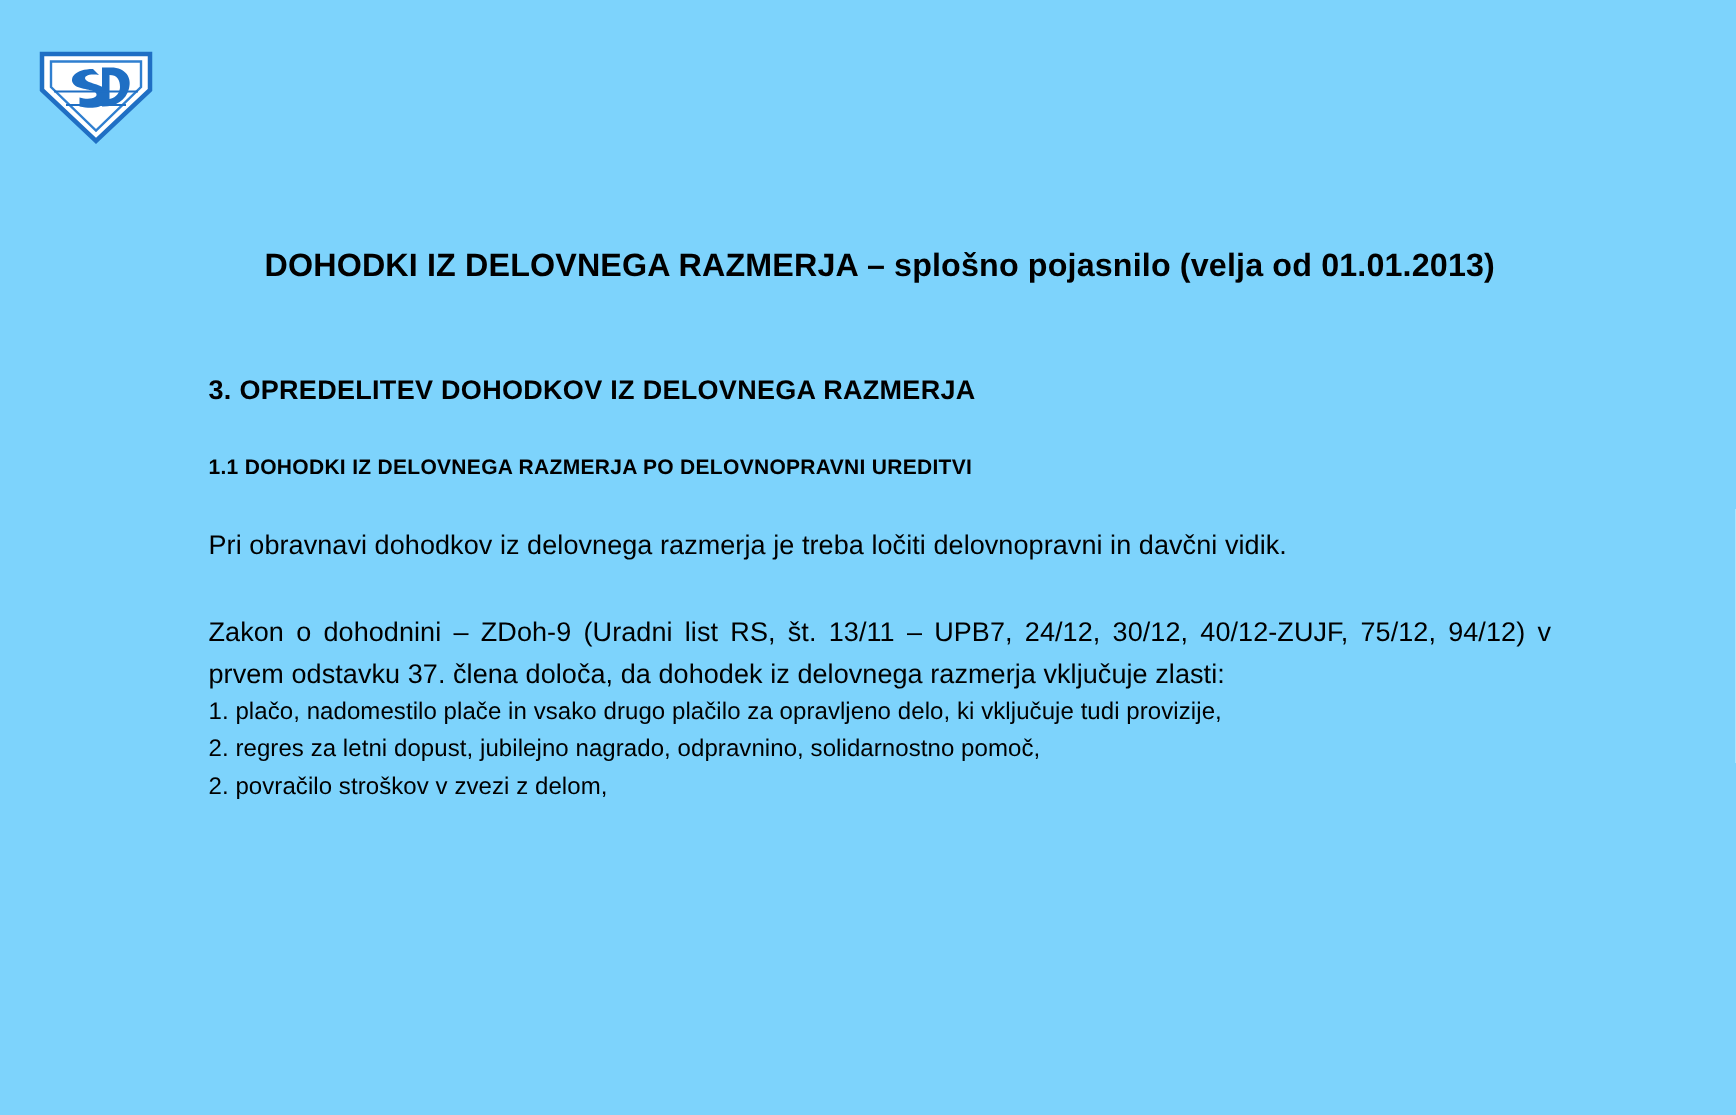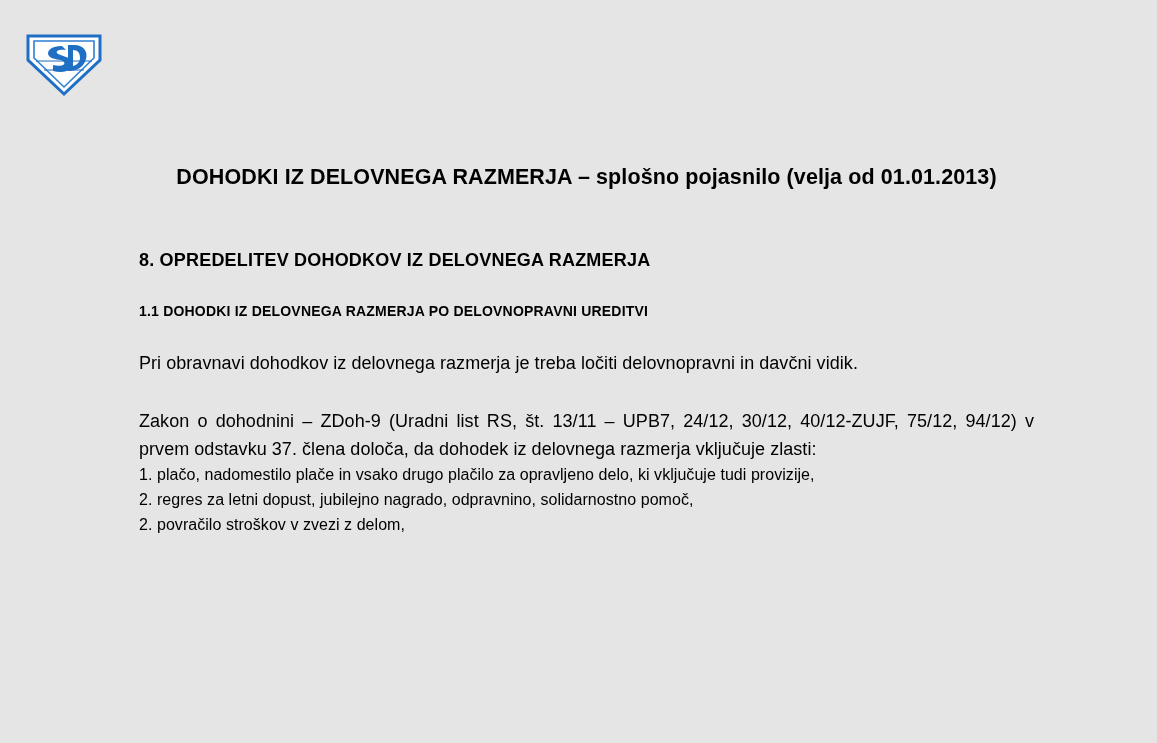--- a/index.html
+++ b/index.html
@@ -11,21 +11,21 @@
     width: 1157px;
     height: 743px;
     overflow: hidden;
     font-family: "Liberation Sans", sans-serif;
     color: #000000;
   }
   .page {
     position: relative;
     width: 1157px;
     height: 743px;
-    background: #e5e5e5;
+    background: #7dd3fc;
   }
   .logo {
     position: absolute;
     left: 22px;
     top: 30px;
     width: 84px;
     height: 68px;
   }
   .doc-body {
     position: absolute;
@@ -97,21 +97,21 @@
       <line x1="14" y1="31" x2="70" y2="31" stroke="#1f6fc4" stroke-width="1.2"></line>
       <line x1="22" y1="40" x2="62" y2="40" stroke="#1f6fc4" stroke-width="1.2"></line>
     </svg>
   </div>
 
   <div class="doc-body">
 
     <h1 class="doc-title">DOHODKI IZ DELOVNEGA RAZMERJA – splošno pojasnilo (velja od 01.01.2013)</h1>
 
 
-    <p class="heading1">8. OPREDELITEV DOHODKOV IZ DELOVNEGA RAZMERJA</p>
+    <p class="heading1">3. OPREDELITEV DOHODKOV IZ DELOVNEGA RAZMERJA</p>
 
     <p class="heading2">1.1 DOHODKI IZ DELOVNEGA RAZMERJA PO DELOVNOPRAVNI UREDITVI</p>
 
     <p class="para">Pri obravnavi dohodkov iz delovnega razmerja je treba ločiti delovnopravni in davčni vidik.</p>
 
     <p class="para">Zakon o dohodnini – ZDoh-9 (Uradni list RS, št. 13/11 – UPB7, 24/12, 30/12, 40/12-ZUJF, 75/12, 94/12) v prvem odstavku 37. člena določa, da dohodek iz delovnega razmerja vključuje zlasti:</p>
 
     <p class="list-line">1. plačo, nadomestilo plače in vsako drugo plačilo za opravljeno delo, ki vključuje tudi provizije,</p>
     <p class="list-line">2. regres za letni dopust, jubilejno nagrado, odpravnino, solidarnostno pomoč,</p>
     <p class="list-line">2. povračilo stroškov v zvezi z delom,</p>

